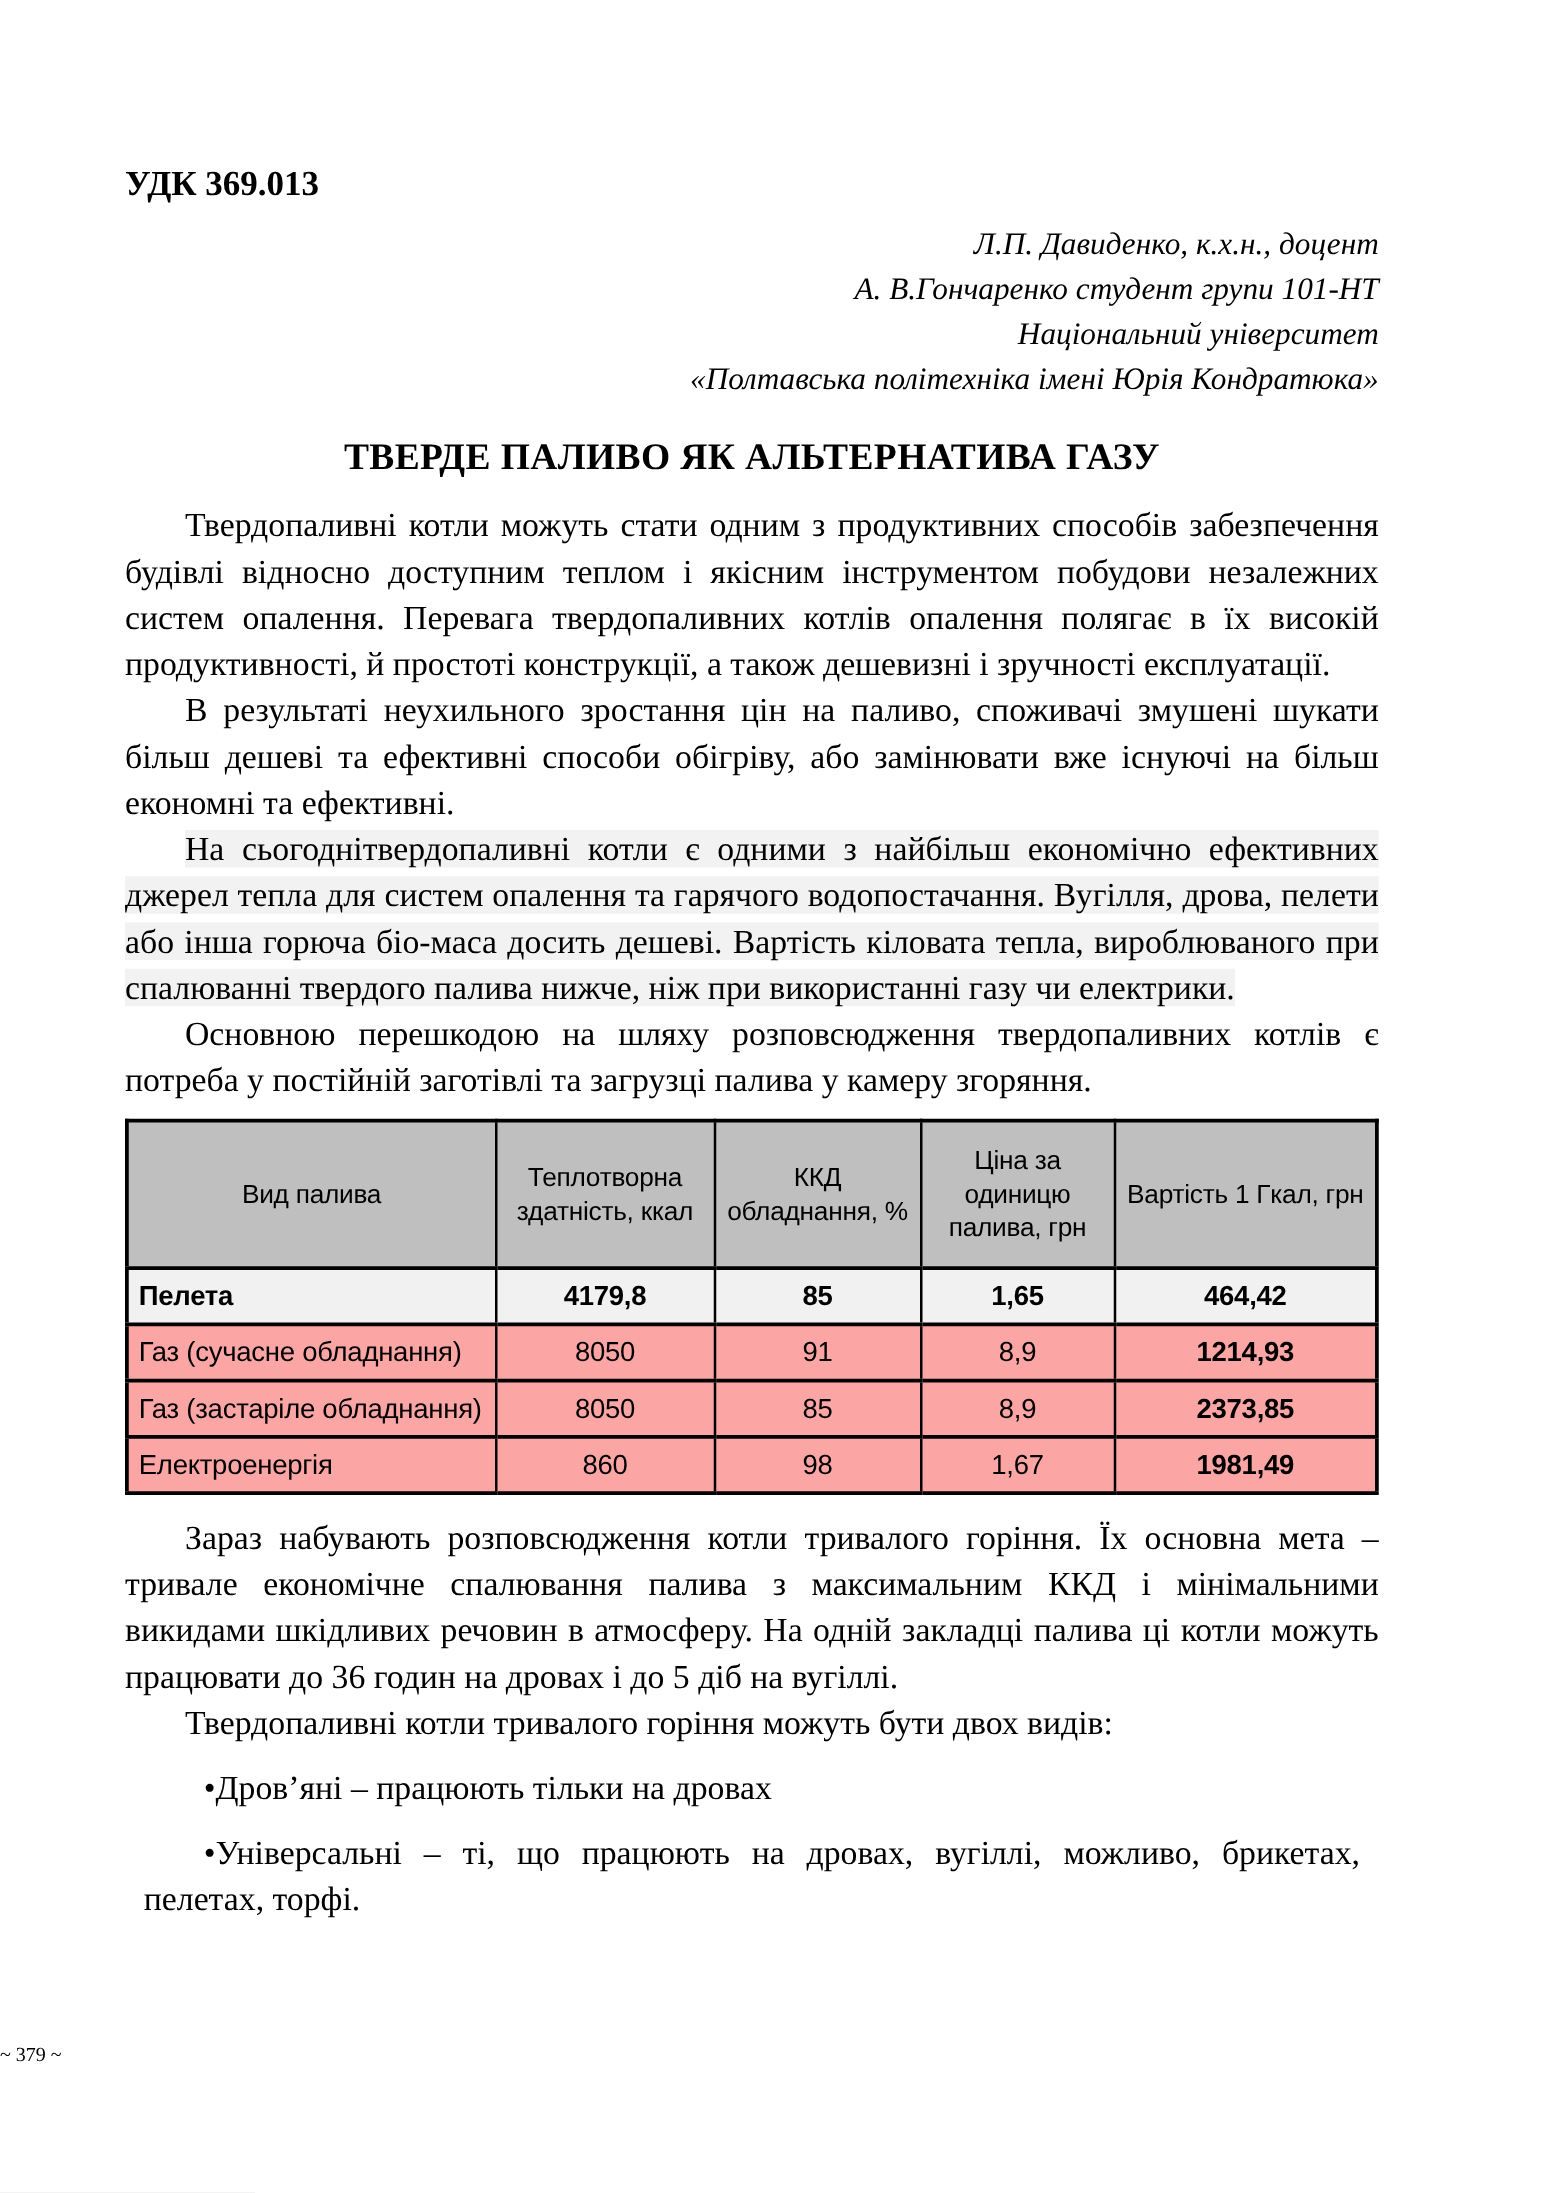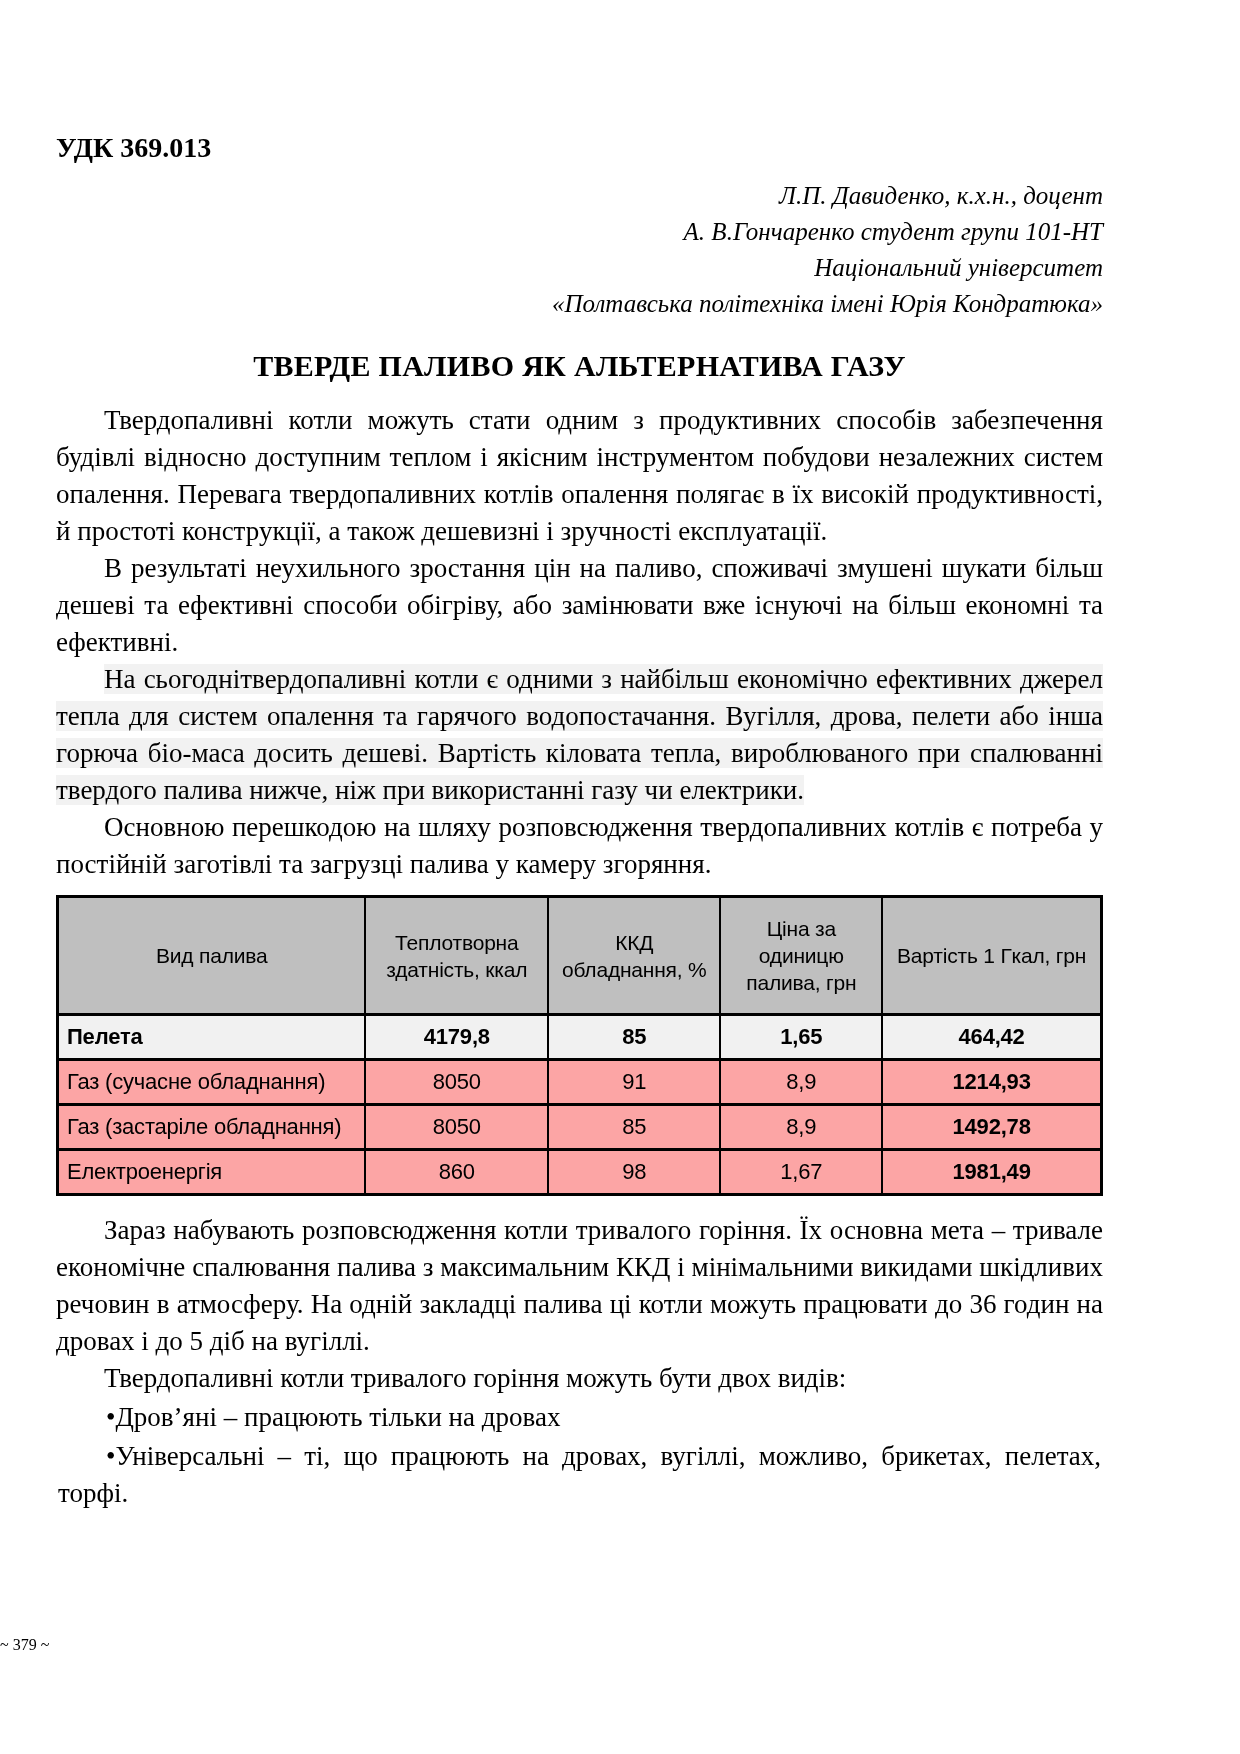--- a/index.html
+++ b/index.html
@@ -9,21 +9,21 @@
   }
   .page {
     position: relative;
     width: 1240px;
     height: 1754px;
     margin: 0 auto;
     background: #ffffff;
     color: #000000;
     font-family: "Liberation Serif", serif;
     box-sizing: border-box;
-    padding: 132px 137px 0 56px;
+    padding: 132px 137px 0 100px;
     overflow: hidden;
   }
   .udc {
     font-weight: bold;
     font-size: 28px;
     line-height: 32px;
     margin: 0 0 14px 0;
   }
   .authors {
     text-align: right;
@@ -81,21 +81,21 @@
   table.fuel td.name {
     text-align: left;
     padding-left: 8px;
   }
   table.fuel tr.row-first td {
     font-weight: bold;
     background: #f1f1f1;
   }
   table.fuel td.cost { font-weight: bold; }
   p.bullet-line {
-    margin: 2px;
+    margin: 15px;
     font-size: 27px;
     line-height: 37px;
     text-align: justify;
     text-indent: 48px;
   }
   .page-footer {
     position: absolute;
     left: 0;
     right: 0;
     bottom: 100px;
@@ -158,21 +158,21 @@
         <td>8050</td>
         <td>91</td>
         <td>8,9</td>
         <td class="cost">1214,93</td>
       </tr>
       <tr>
         <td class="name">Газ (застаріле обладнання)</td>
         <td>8050</td>
         <td>85</td>
         <td>8,9</td>
-        <td class="cost">1492,78</td>
+        <td class="cost">2373,85</td>
       </tr>
       <tr>
         <td class="name">Електроенергія</td>
         <td>860</td>
         <td>98</td>
         <td>1,67</td>
         <td class="cost">1981,49</td>
       </tr>
     </tbody>
   </table>

